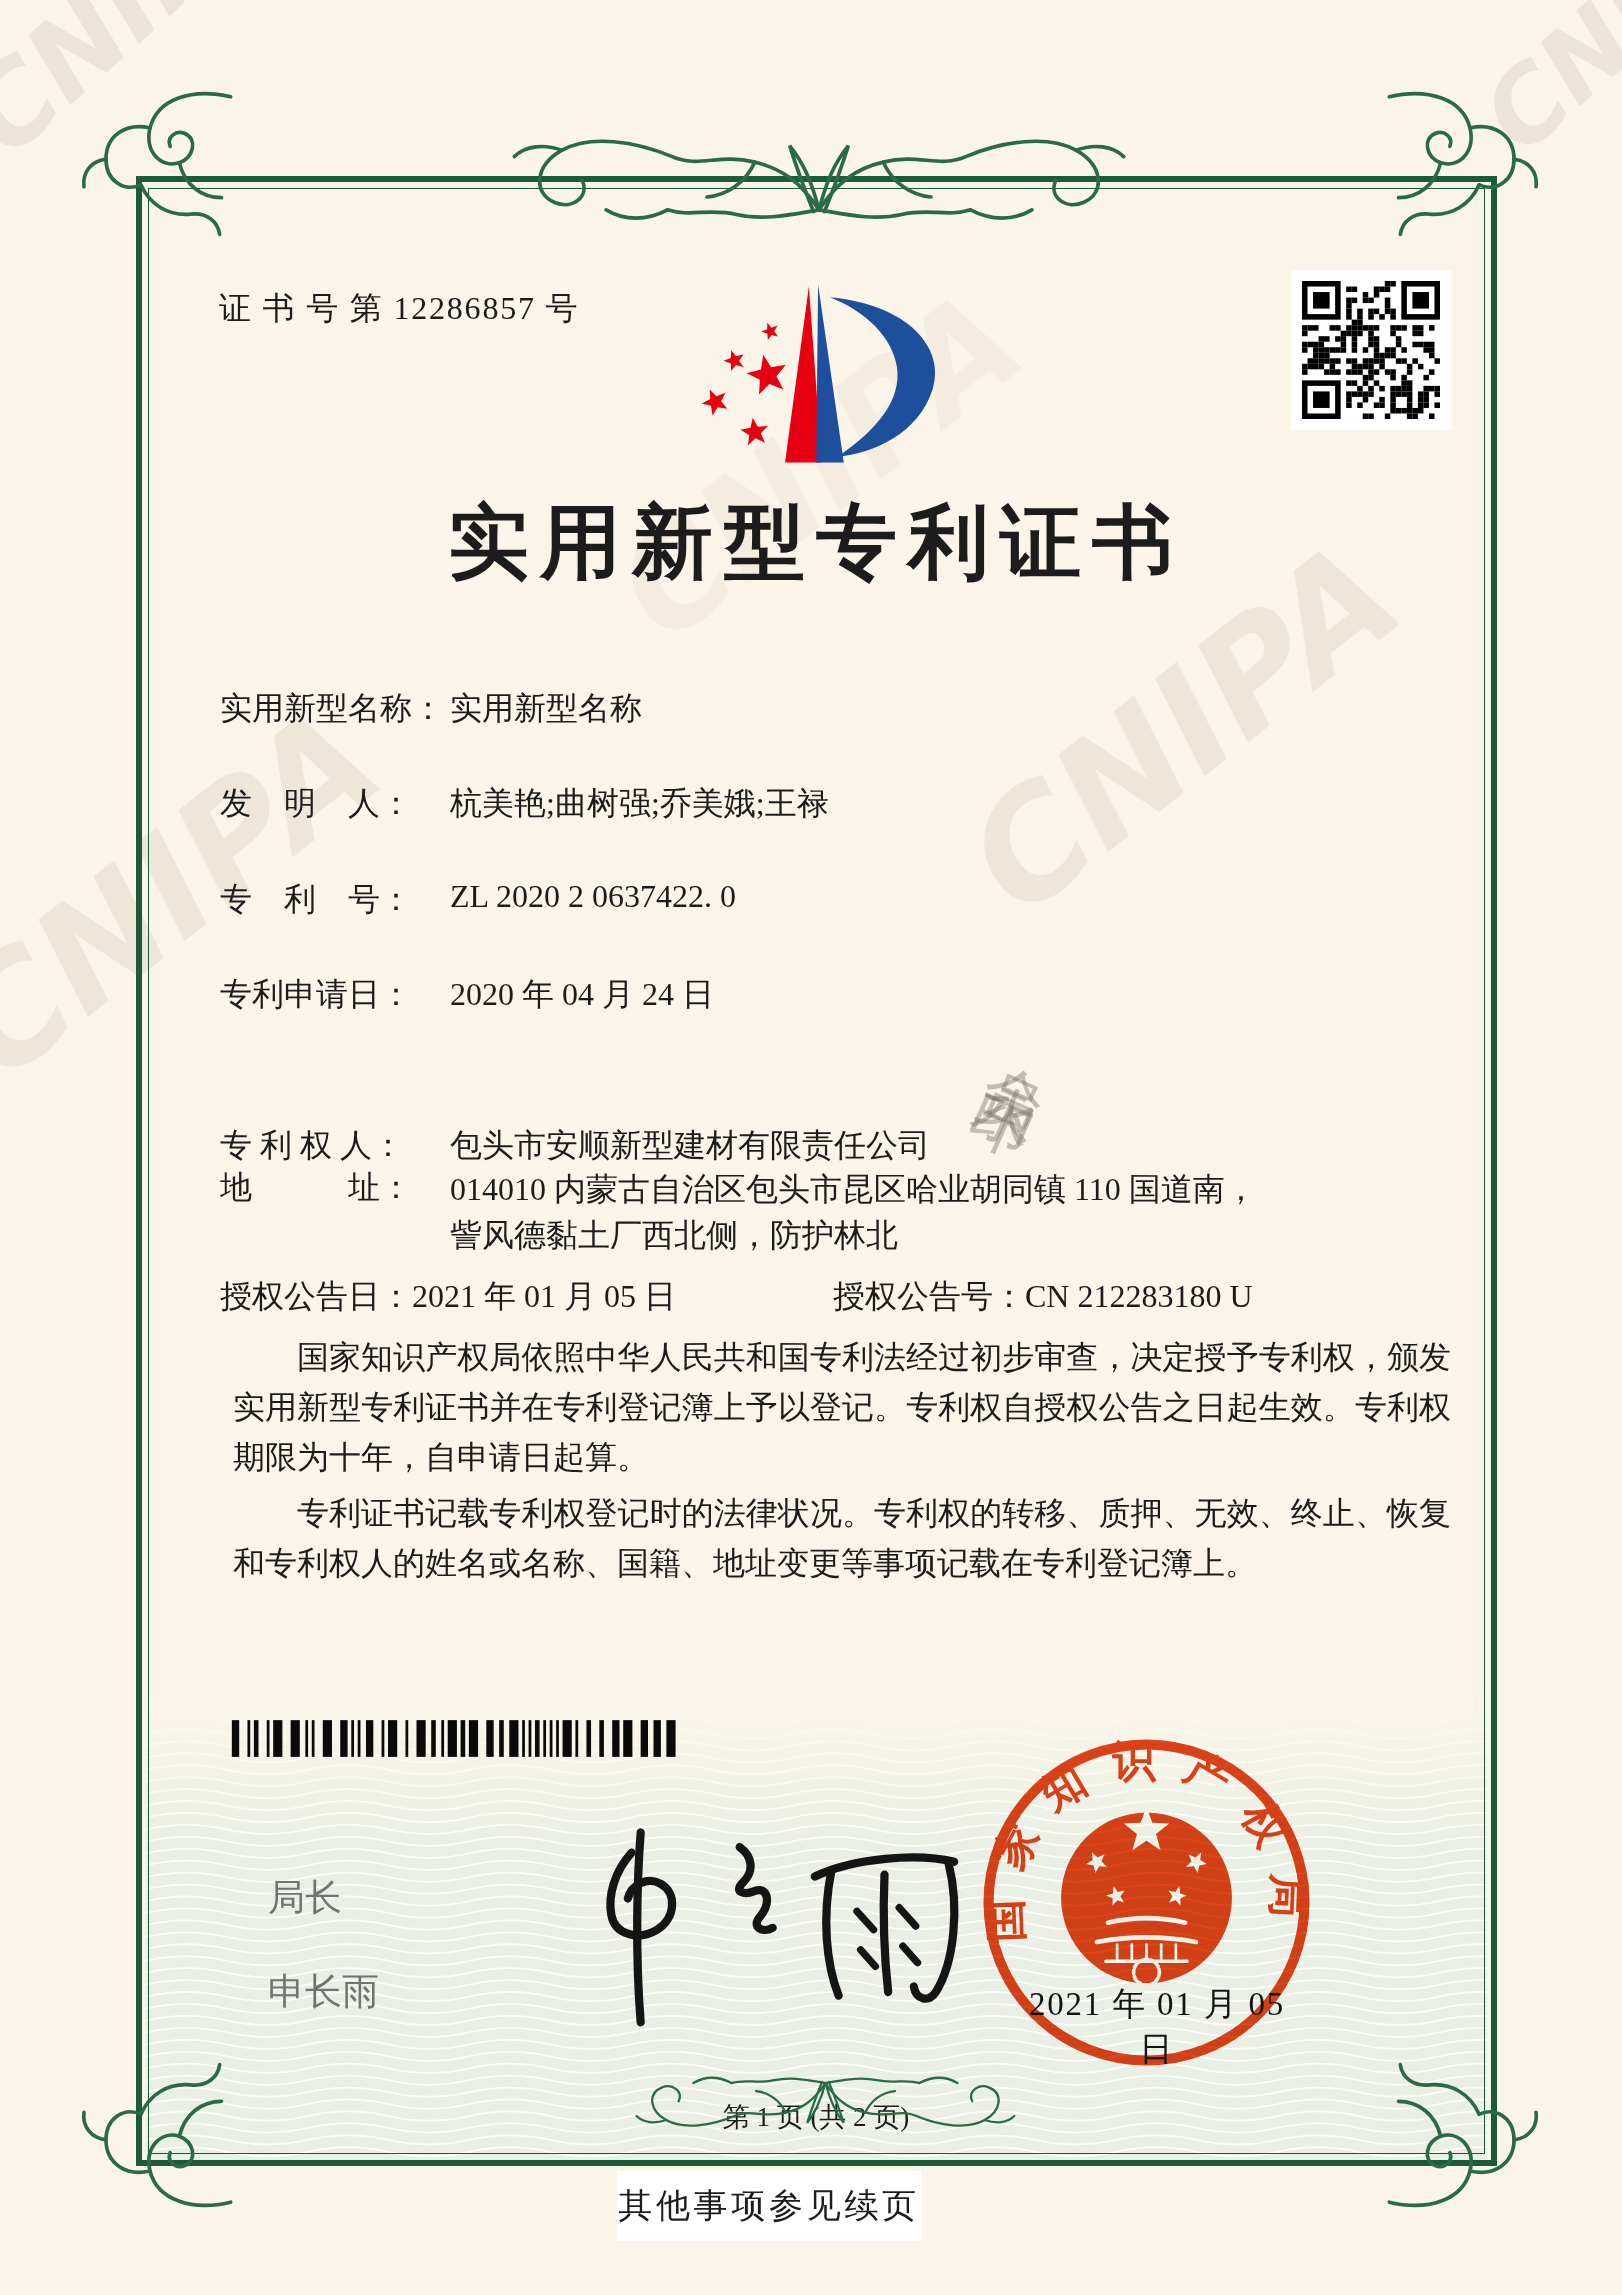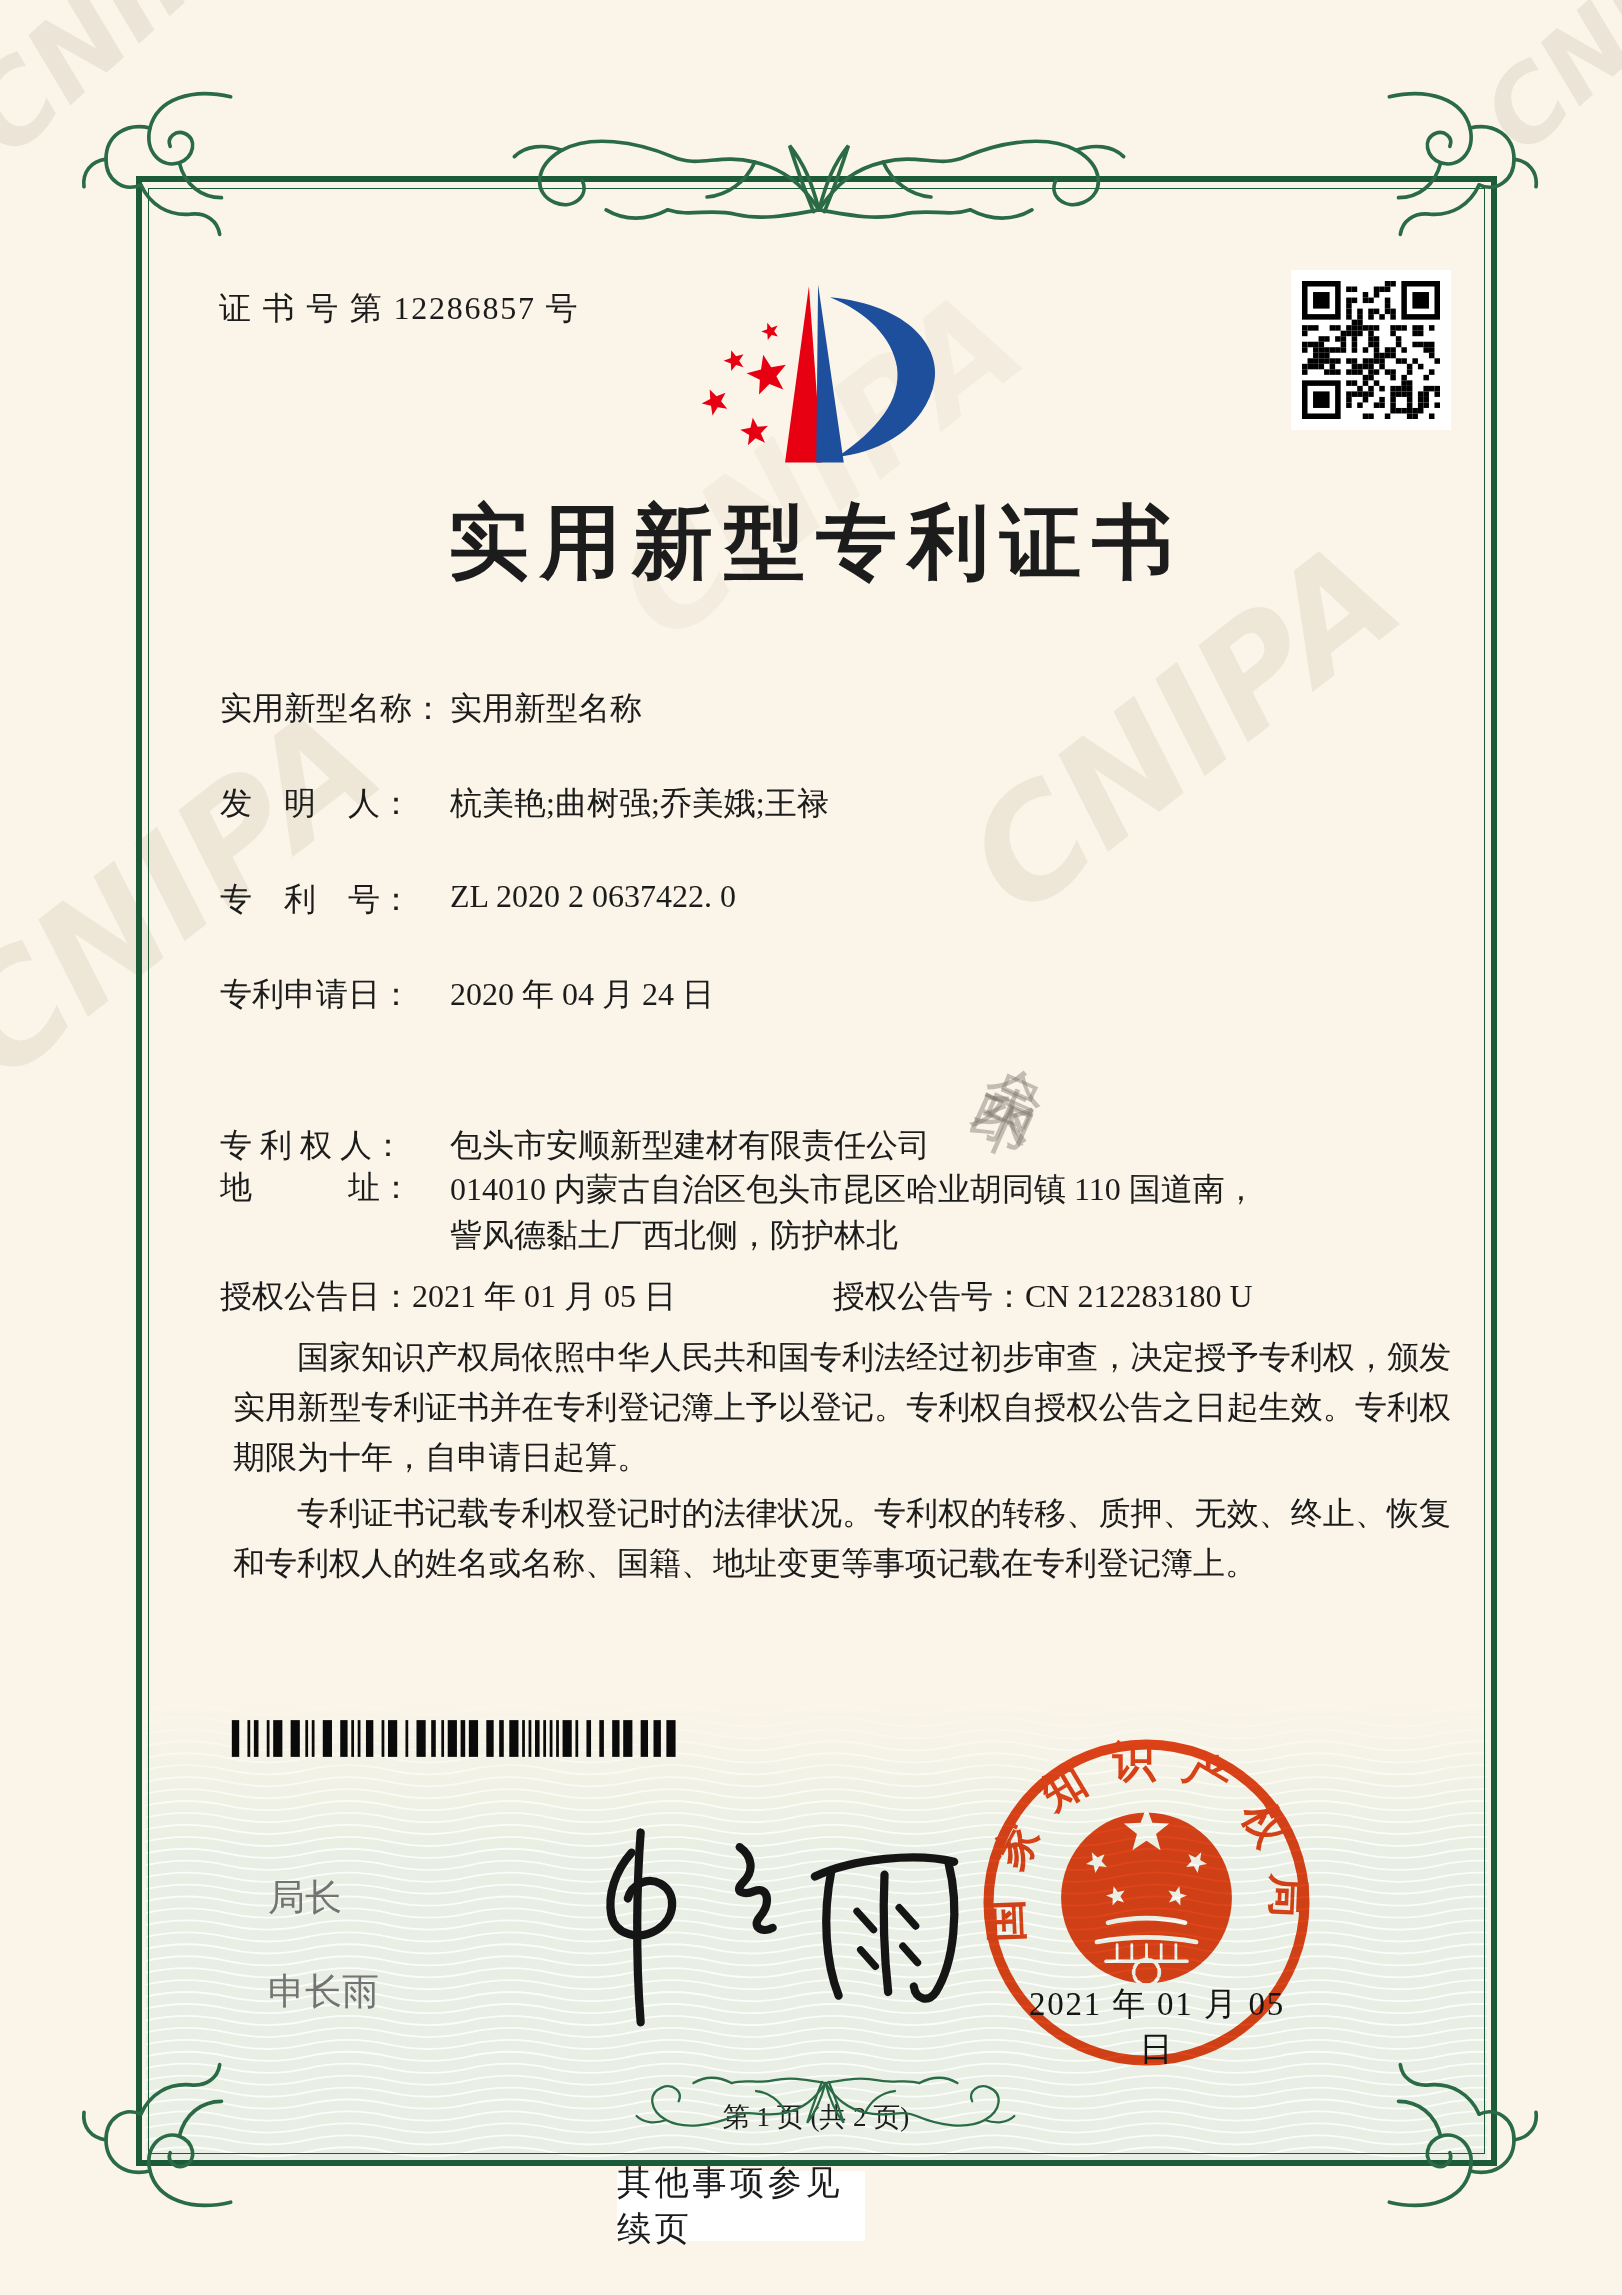--- a/index.html
+++ b/index.html
@@ -60,21 +60,21 @@
   .signer{position:absolute;left:268px;z-index:3;font-family:"Liberation Sans","DejaVu Sans",sans-serif;
       font-size:37px;color:#737373;}
   .signer-title{top:1873px;}
   .signer-name{top:1967px;}
   .signature{position:absolute;left:523px;top:1816px;z-index:3;}
   .seal{position:absolute;left:972px;top:1728px;width:349px;height:349px;z-index:3;
       mix-blend-mode:multiply;opacity:.95;}
   .seal-date{position:absolute;left:1010px;top:1982px;width:294px;text-align:center;font-size:33px;
       letter-spacing:1.8px;color:#141414;z-index:4;}
   .page-num{position:absolute;left:147px;right:138px;top:2099px;text-align:center;font-size:27px;z-index:3;}
-  .cont-box{position:absolute;left:617px;top:2171px;width:248px;height:70px;background:#ffffff;
+  .cont-box{position:absolute;left:617px;top:2171px;width:304px;height:70px;background:#ffffff;
       display:flex;align-items:center;justify-content:center;font-size:34px;letter-spacing:3.7px;z-index:7;}
 </style>
 </head>
 <body>
 
 <div class="page">
 
   <div class="wm wm1">CNIPA</div>
   <div class="wm wm2">CNIPA</div>
   <div class="wm wm3">CNIPA</div>

